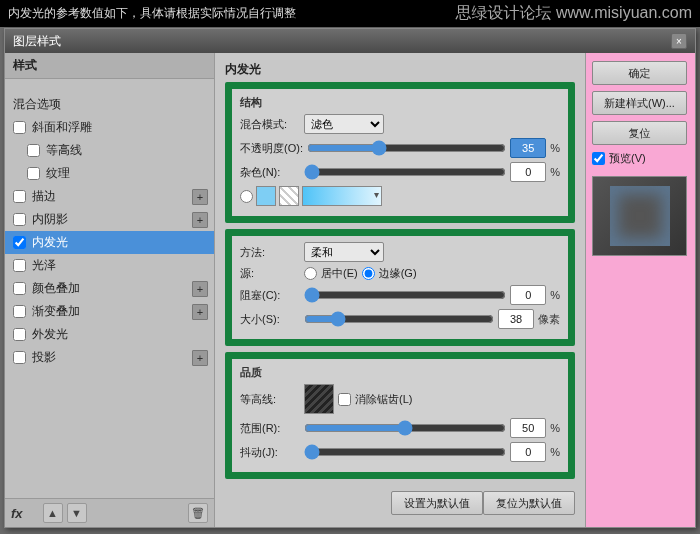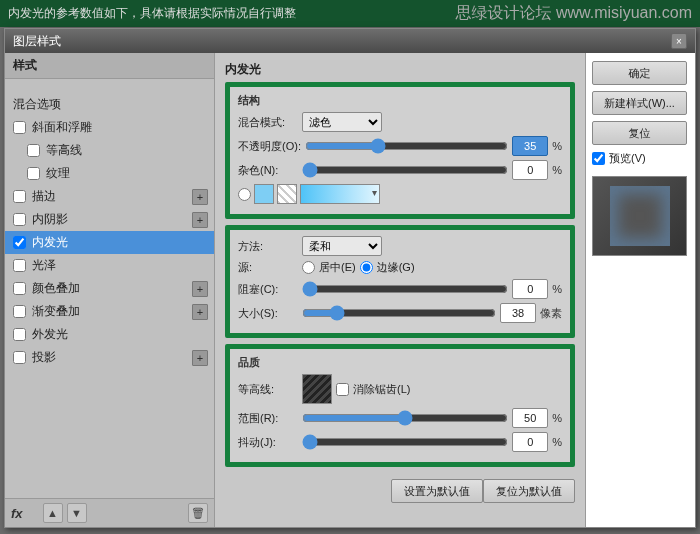--- a/index.html
+++ b/index.html
@@ -7,21 +7,21 @@
       font-family: "Microsoft YaHei", Arial, sans-serif;
       font-size: 12px;
       background: #6b6b6b;
       width: 700px;
       height: 534px;
       overflow: hidden;
       position: relative;
     }
     .top-banner {
       width: 100%;
-      background: #14532d;
+      background: #000000;
       color: #e0e0e0;
       font-size: 12px;
       padding: 3px 8px;
       display: flex;
       align-items: center;
       justify-content: space-between;
     }
     .top-banner-text { color: #ddd; font-size: 12px; }
     .top-banner-right { color: #aaa; font-size: 16px; }
 
@@ -158,21 +158,21 @@
       overflow-y: auto;
     }
 
     .section-title {
       font-size: 12px;
       font-weight: bold;
       color: #222;
       margin-bottom: 4px;
     }
     .group-box {
-      border: 5px solid #15803d;
+      border: 7px solid #15803d;
       background: #d0d0d0;
       padding: 6px 8px;
       margin-bottom: 6px;
       border-radius: 2px;
     }
     .group-box-title {
       font-size: 11px;
       font-weight: bold;
       color: #333;
       margin-bottom: 4px;
@@ -275,21 +275,21 @@
         #fff 2px,
         #fff 6px
       );
       cursor: pointer;
     }
 
     
     .right-panel {
       width: 110px;
       min-width: 110px;
-      background: #ffffff;
+      background: #f9a8d4;
       border-left: 1px solid #999;
       padding: 8px 6px;
       display: flex;
       flex-direction: column;
       gap: 6px;
     }
     .action-btn {
       width: 95px;
       height: 24px;
       background: linear-gradient(180deg, #e0e0e0 0%, #c8c8c8 100%);

